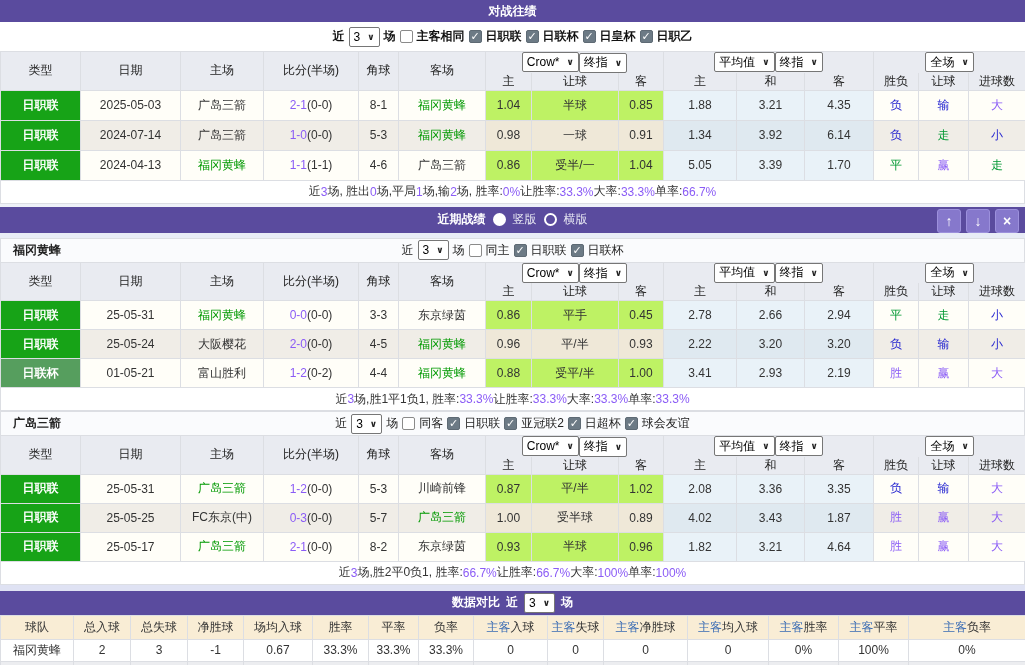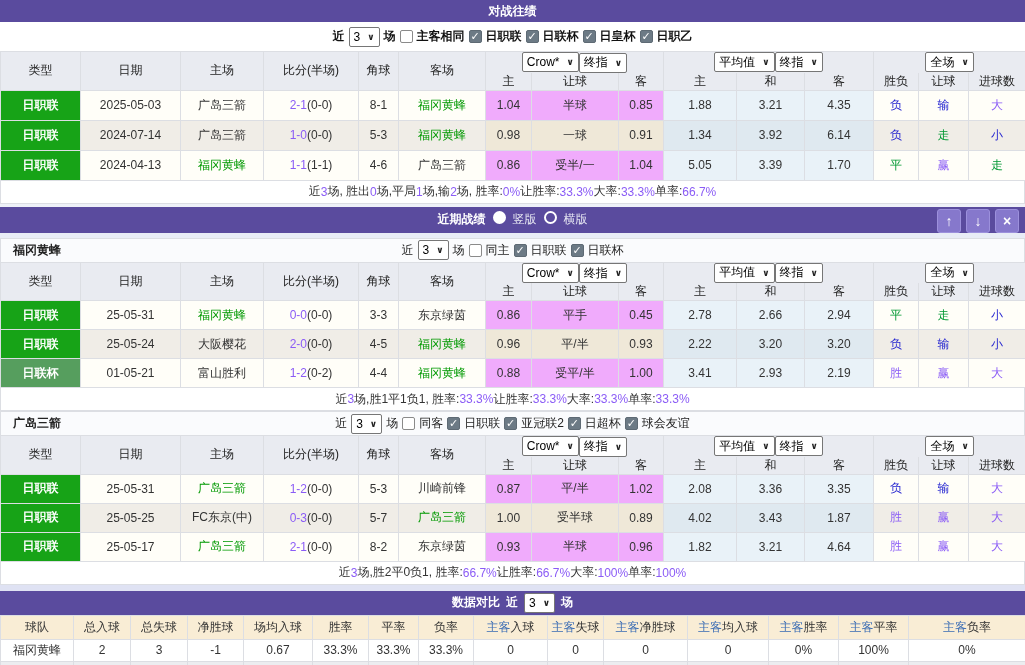--- a/index.html
+++ b/index.html
@@ -21,40 +21,40 @@
   td,th{border:1px solid #DCDEE3;text-align:center;overflow:hidden;white-space:nowrap;padding:0;}
   thead th{background:#E9EBF1;font-weight:normal;color:#222;}
   thead tr.gsel{height:20px;}
   thead tr.gsub{height:16px;}
   th.grp{border-bottom:none;text-decoration:underline;}
   th.sub{border-top:none;}
   table.match tbody tr{height:29px;}
   table.match.t1 tbody tr{height:30px;}
   tr.odd td{background:#FFFEF8;}
   tr.even td{background:#F0EDE7;}
-  tr.odd td.odds{background:#f0abfc;}
+  tr.odd td.odds{background:#bef264;}
   tr.even td.odds{background:#EFE8D8;}
   tr.odd td.avg{background:#E9F2F8;}
   tr.even td.avg{background:#DFE9F0;}
   td.type{background:#17A317 !important;color:#fff;font-weight:bold;}
   td.type.cup{background:#569E5E !important;}
   .tg{color:#009900;}
   .red{color:#8b5cf6;}
   .blue{color:#2525D0;}
   .green{color:#009933;}
   td.res{font-weight:normal;}
   .summary{height:22px;display:flex;align-items:center;justify-content:center;color:#333;border:1px solid #DCDEE3;border-top:none;background:#fff;}
   .gap{width:1025px;}
   .g1{height:3px;background:#EEF1F8;}
   .g2{height:5px;background:#E8ECF6;}
   .g3{height:6px;background:#DFE2F3;}
   .subheader{height:23px;display:flex;align-items:center;position:relative;background:#FAFBFD;border:1px solid #DCDEE3;border-bottom:none;}
   .teamname{position:absolute;left:12px;font-weight:bold;color:#222;}
   .subheader .filters{margin:0 auto;font-weight:normal;}
-  .bar2-center{display:flex;gap:7px;margin:4px auto;}
+  .bar2-center{display:flex;align-items:center;gap:7px;margin:4px auto;}
   .radio{width:9px;height:9px;border:2px solid #fff;border-radius:50%;display:inline-block;cursor:pointer;}
   .radio.on{background:#fff;}
   .radio-label{color:#E6E6F2;font-size:12px;}
   .winbtns{position:absolute;right:6px;top:2px;display:flex;gap:5px;}
   .wbtn{width:22px;height:22px;background:#8678CC;border:1px solid #9C90DC;border-radius:3px;color:#fff;display:flex;align-items:center;justify-content:center;font-weight:bold;font-size:14px;cursor:pointer;}
   table.cmp thead th{background:#F9EDD5;height:23px;color:#333;}
   table.cmp td{height:21px;background:#fff;}
   table.cmp tr.bluerow td{background:#ECEDF0;color:#3172B0;}
   .pre{color:#3A6CB4;}
 </style>

